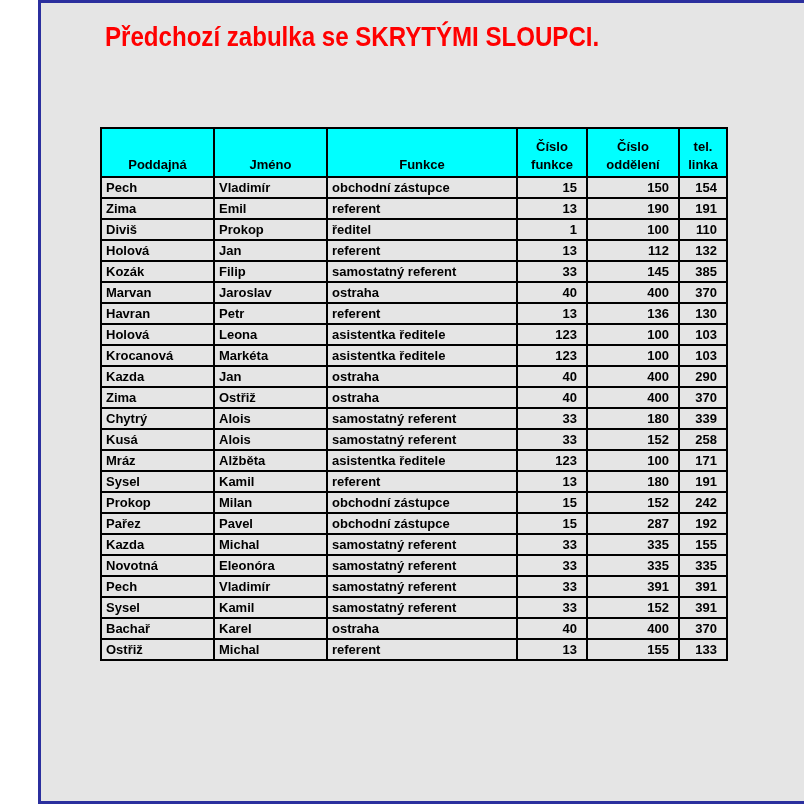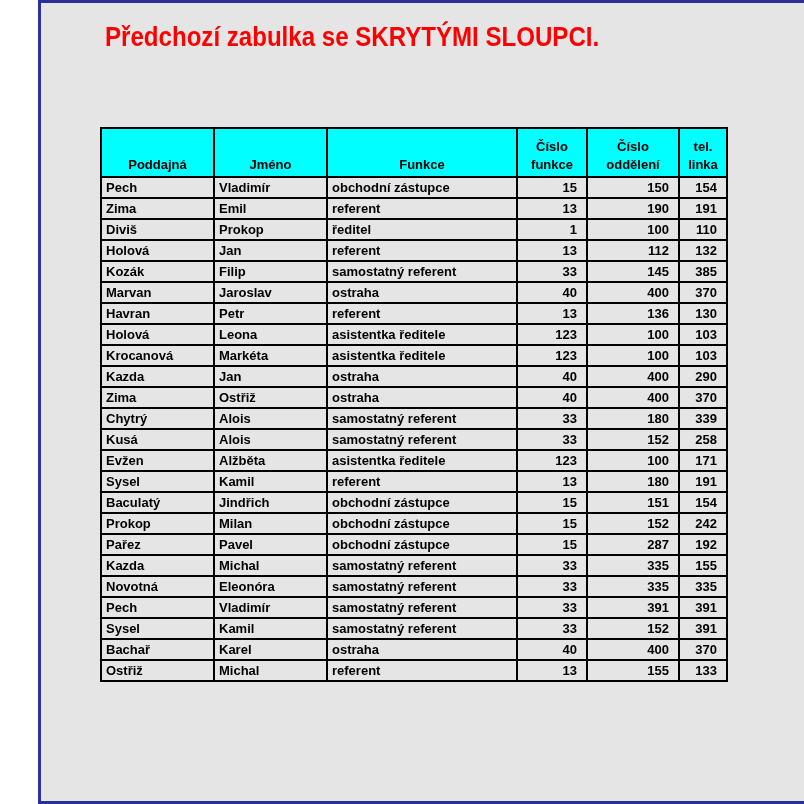--- a/index.html
+++ b/index.html
@@ -189,42 +189,34 @@
         </tr>
         <tr>
           <td>Kusá</td>
           <td>Alois</td>
           <td>samostatný referent</td>
           <td class="num">33</td>
           <td class="num">152</td>
           <td class="num">258</td>
         </tr>
         <tr>
-          <td>Evžen</td>
+          <td>Mráz</td>
           <td>Alžběta</td>
           <td>asistentka ředitele</td>
           <td class="num">123</td>
           <td class="num">100</td>
           <td class="num">171</td>
         </tr>
         <tr>
           <td>Sysel</td>
           <td>Kamil</td>
           <td>referent</td>
           <td class="num">13</td>
           <td class="num">180</td>
           <td class="num">191</td>
-        </tr>
-        <tr>
-          <td>Baculatý</td>
-          <td>Jindřich</td>
-          <td>obchodní zástupce</td>
-          <td class="num">15</td>
-          <td class="num">151</td>
-          <td class="num">154</td>
         </tr>
         <tr>
           <td>Prokop</td>
           <td>Milan</td>
           <td>obchodní zástupce</td>
           <td class="num">15</td>
           <td class="num">152</td>
           <td class="num">242</td>
         </tr>
         <tr>

